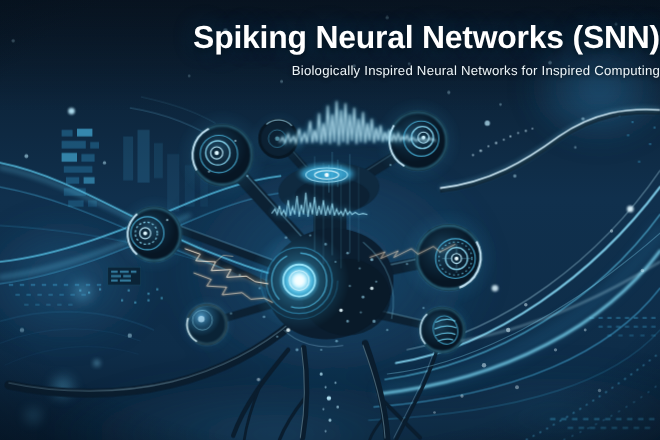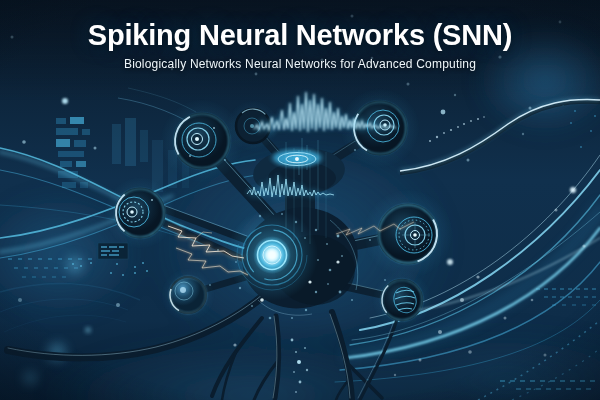--- a/index.html
+++ b/index.html
@@ -7,21 +7,21 @@
     --core-white:#eafaff; --warm-arc:#f0c894; --text:#ffffff;
   }
   *{margin:0;padding:0;box-sizing:border-box}
   html,body{background:#04101c}
   .stage{
     position:relative;width:600px;height:400px;overflow:hidden;
     background:var(--background-dark);
     font-family:"Liberation Sans",sans-serif;
   }
   .stage svg{position:absolute;inset:0;display:block}
-  .titles{position:absolute;top:20px;left:0;right:0;text-align:center;pointer-events:none}
+  .titles{position:absolute;top:20px;left:0;right:0;text-align:right;pointer-events:none}
   .titles h1{
     font-weight:700;font-size:29px;line-height:1.05;letter-spacing:-0.2px;
     color:var(--text,#fff);
     text-shadow:0 2px 8px rgba(0,0,0,.6),0 0 20px rgba(40,140,200,.35);
   }
   .titles p{
     margin-top:7px;font-weight:400;font-size:12px;letter-spacing:.2px;
     color:#eef6fa;text-shadow:0 1px 4px rgba(0,0,0,.65);
   }
 </style>
@@ -550,15 +550,15 @@
     <circle cx="420" cy="360" r="1.5" opacity=".4"></circle>
         <circle cx="395" cy="375" r="1.2" opacity=".35"></circle>
   </g>
 
   <rect x="0" y="0" width="600" height="100" fill="url(#topShade)"></rect>
   <rect x="0" y="0" width="600" height="400" fill="url(#vig)"></rect>
 </svg>
 
   <header class="titles">
     <h1>Spiking Neural Networks (SNN)</h1>
-    <p>Biologically Networks Neural Networks for Advanced Computing</p>
+    <p>Biologically Inspired Neural Networks for Inspired Computing</p>
   </header>
 </div>
 
 </body></html>

